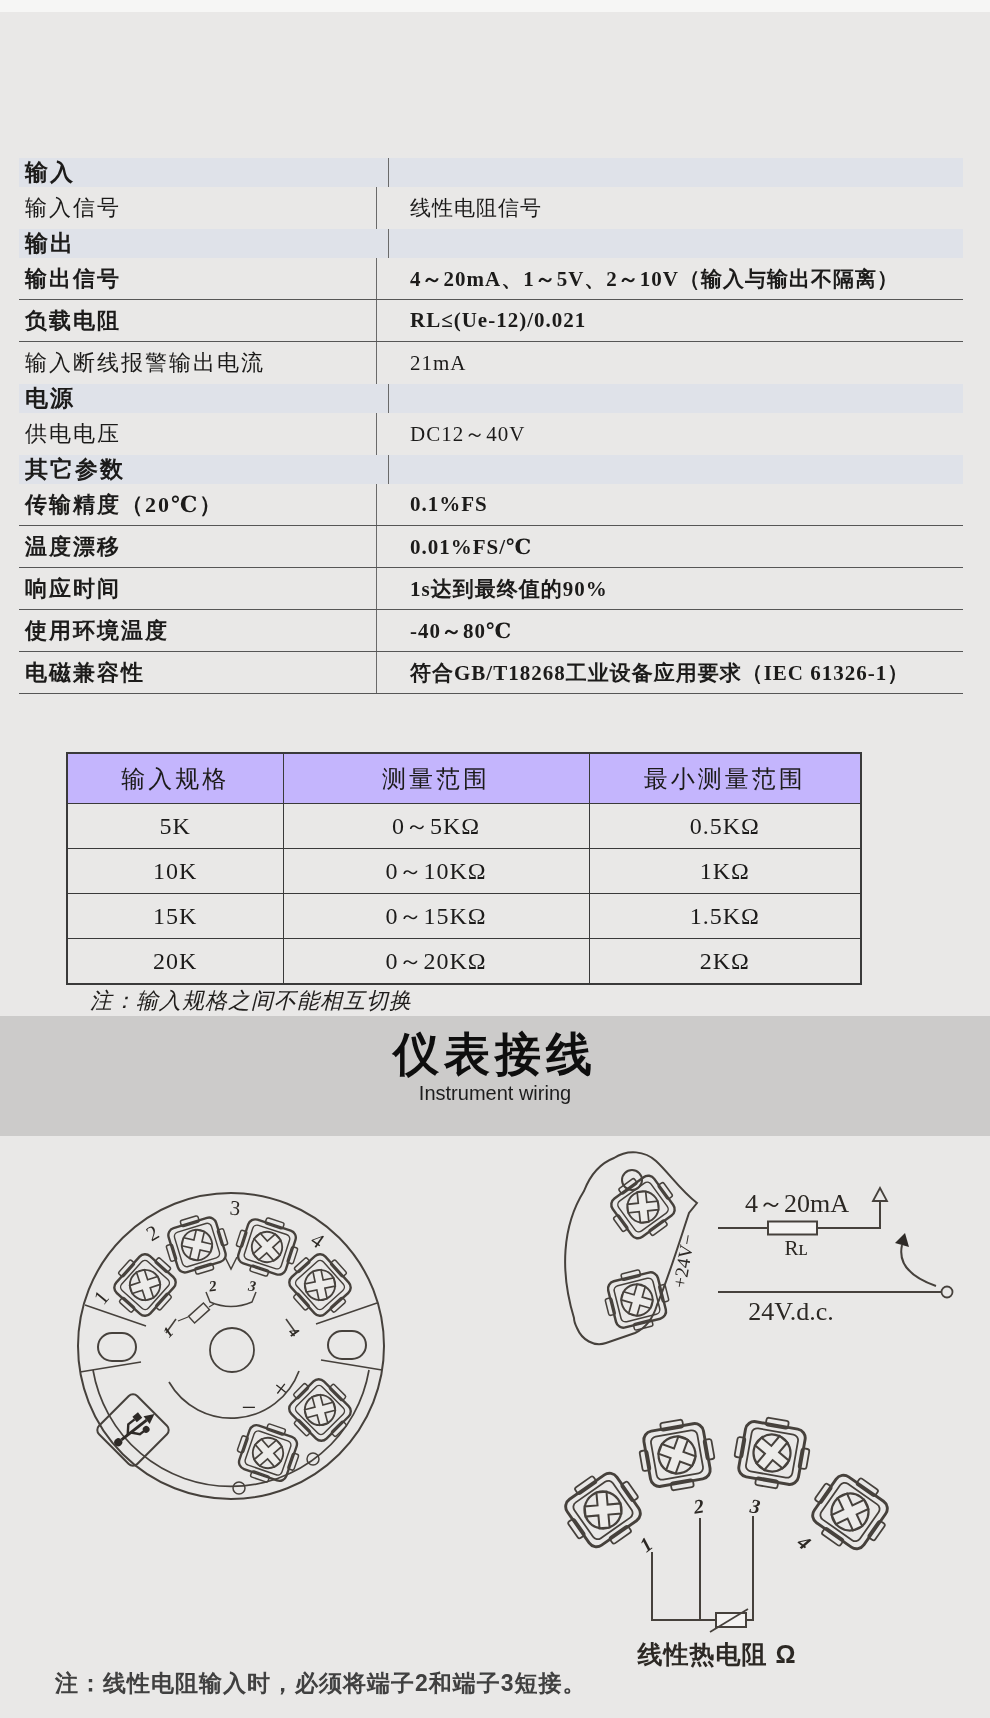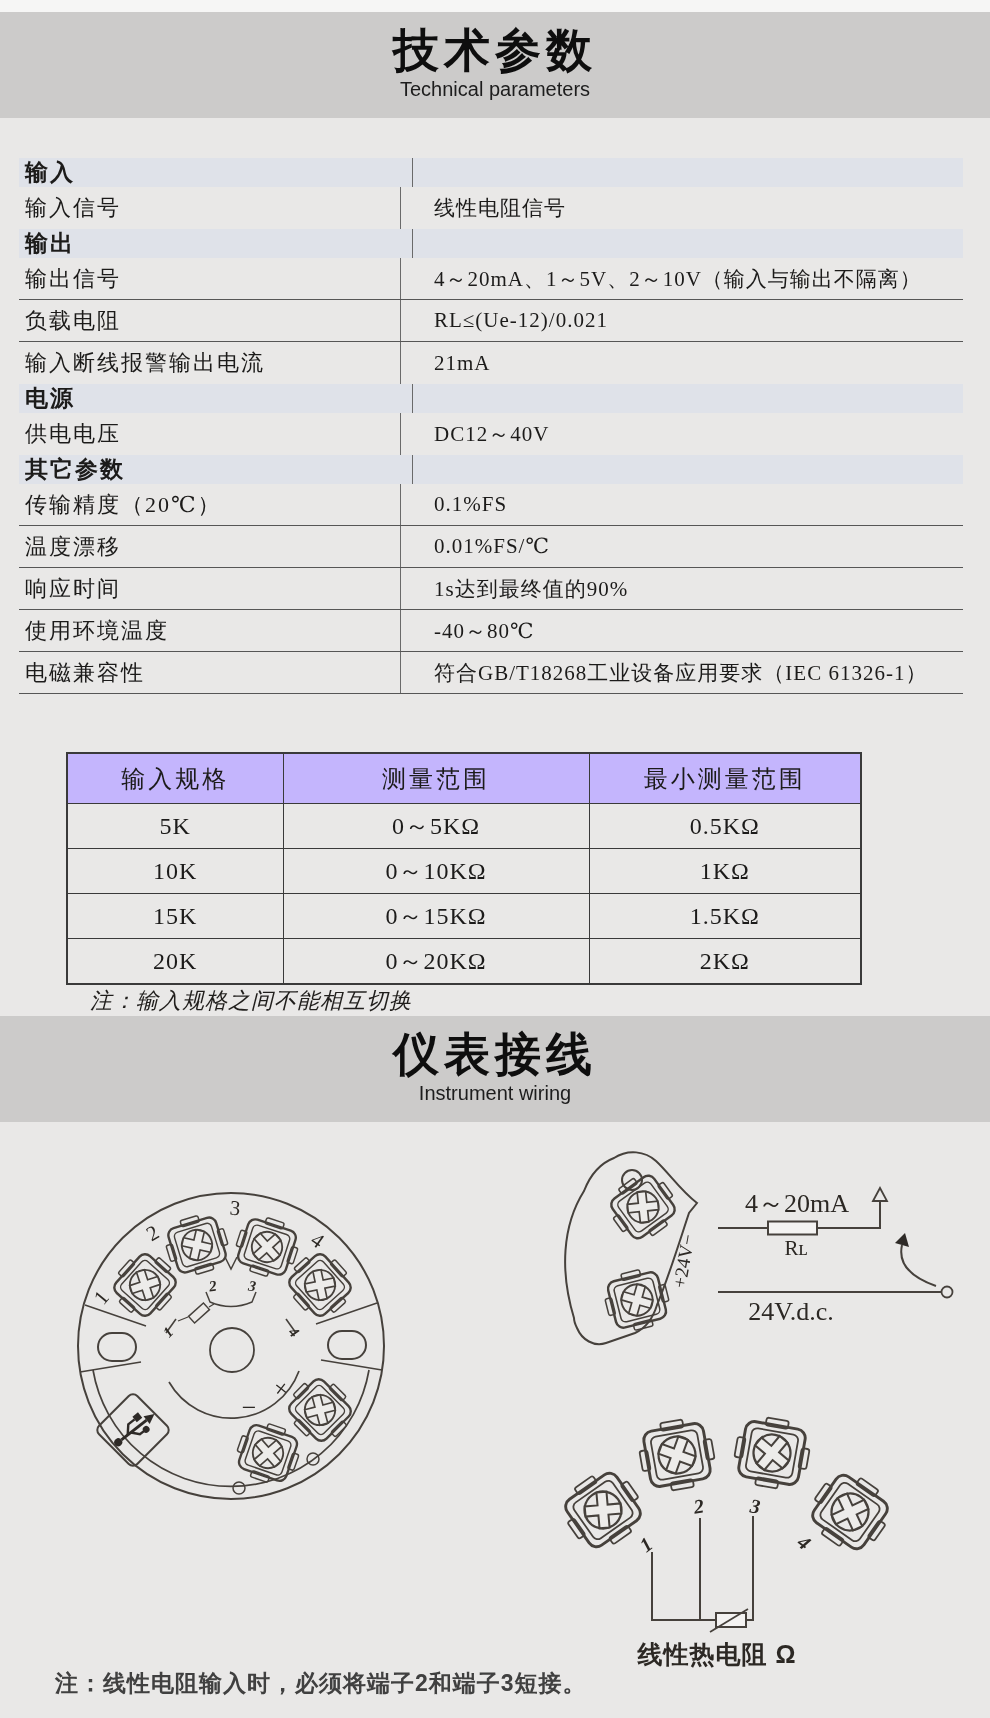--- a/index.html
+++ b/index.html
@@ -2,33 +2,33 @@
 <html><head>
 <meta charset="utf-8">
 <style>
   html,body{margin:0;padding:0;background:#e9e8e7;}
   .page{position:relative;width:990px;height:1718px;background:#e9e8e7;overflow:hidden;
         font-family:"Liberation Serif","DejaVu Serif",serif;color:#1c1b1a;}
   .top-strip{position:absolute;top:0;left:0;width:100%;height:12px;background:#f6f6f5;}
   .band{position:absolute;left:0;width:100%;background:#cccbca;text-align:center;
         font-family:"Liberation Sans","DejaVu Sans",sans-serif;}
   .band-1{top:12px;height:106px;}
-  .band-2{top:1016px;height:106px;}
+  .band-2{top:1016px;height:120px;}
   .band .bt{font-size:46px;font-weight:bold;letter-spacing:5px;padding-top:13px;line-height:1.1;color:#0e0e0e;}
   .band .bs{font-size:20px;color:#1d1d1d;margin-top:2px;}
 
   
   .spec{position:absolute;left:19px;top:158px;width:944px;}
   .srow{display:flex;box-sizing:border-box;}
   .srow.sec{height:29px;background:#dfe2e9;gap:12px;}
   .srow.dat{height:42px;align-items:center;}
-  .srow.dat.hr{border-bottom:1px solid #565656;}
+  .srow.dat.hr{border-bottom:1px solid #565656;font-weight:bold;}
   .sc{display:flex;align-items:center;height:100%;box-sizing:border-box;}
   .sl{width:357px;padding-left:6px;}
-  .sv{flex:1;border-left:1px solid #6a6a6a;padding-left:33px;margin-left:24px;}
+  .sv{flex:1;border-left:1px solid #6a6a6a;padding-left:33px;}
   .sec .sl span{font-weight:bold;font-size:23px;letter-spacing:2px;}
   .dat .sl span{font-size:22px;letter-spacing:2px;}
   .sv span{font-size:21px;letter-spacing:1px;}
 
   
   .range{position:absolute;left:66px;top:752px;border-collapse:collapse;border:2px solid #3a3a3a;}
   .range th,.range td{border:1px solid #3a3a3a;text-align:center;font-weight:normal;
         font-family:"Liberation Serif","DejaVu Serif",serif;}
   .range th{height:47px;background:#c4b5fd;font-size:24px;letter-spacing:3px;margin-left:24px;}
   .range td{height:42px;font-size:24px;letter-spacing:1px;}
@@ -48,24 +48,20 @@
   .wsvg .pol{font-size:19px;}
   .wsvg .sign{font-size:26px;}
   .wsvg .cap{font-size:25px;font-weight:bold;font-family:"Liberation Sans","DejaVu Sans",sans-serif;letter-spacing:1px;}
 </style>
 </head>
 <body>
 
 <div class="page">
   <div class="top-strip"></div>
 
-  <div class="band band-1">
-    <div class="bt">技术参数</div>
-    <div class="bs">Technical parameters</div>
-  </div>
 
   <div class="spec" id="spec-list">
       <div class="srow sec">
         <div class="sc sl">
           <span>输入</span>
         </div>
         <div class="sc sv"></div>
       </div>
       <div class="srow dat">
         <div class="sc sl">

